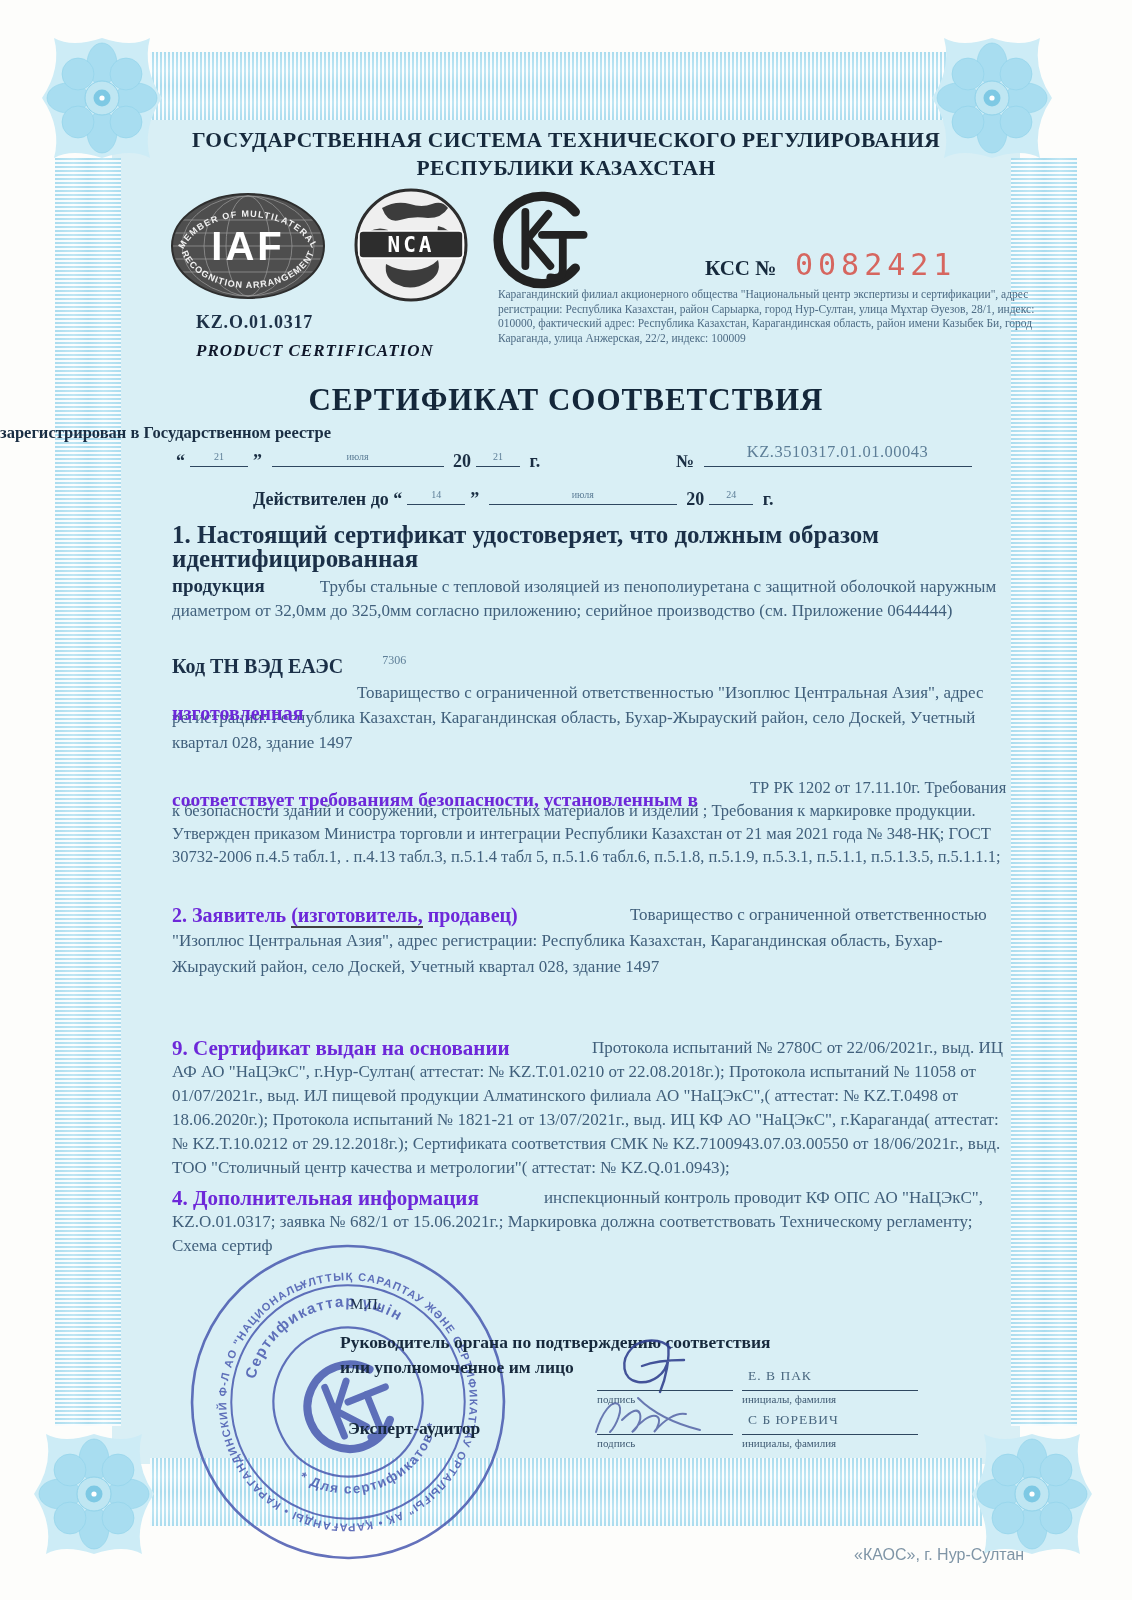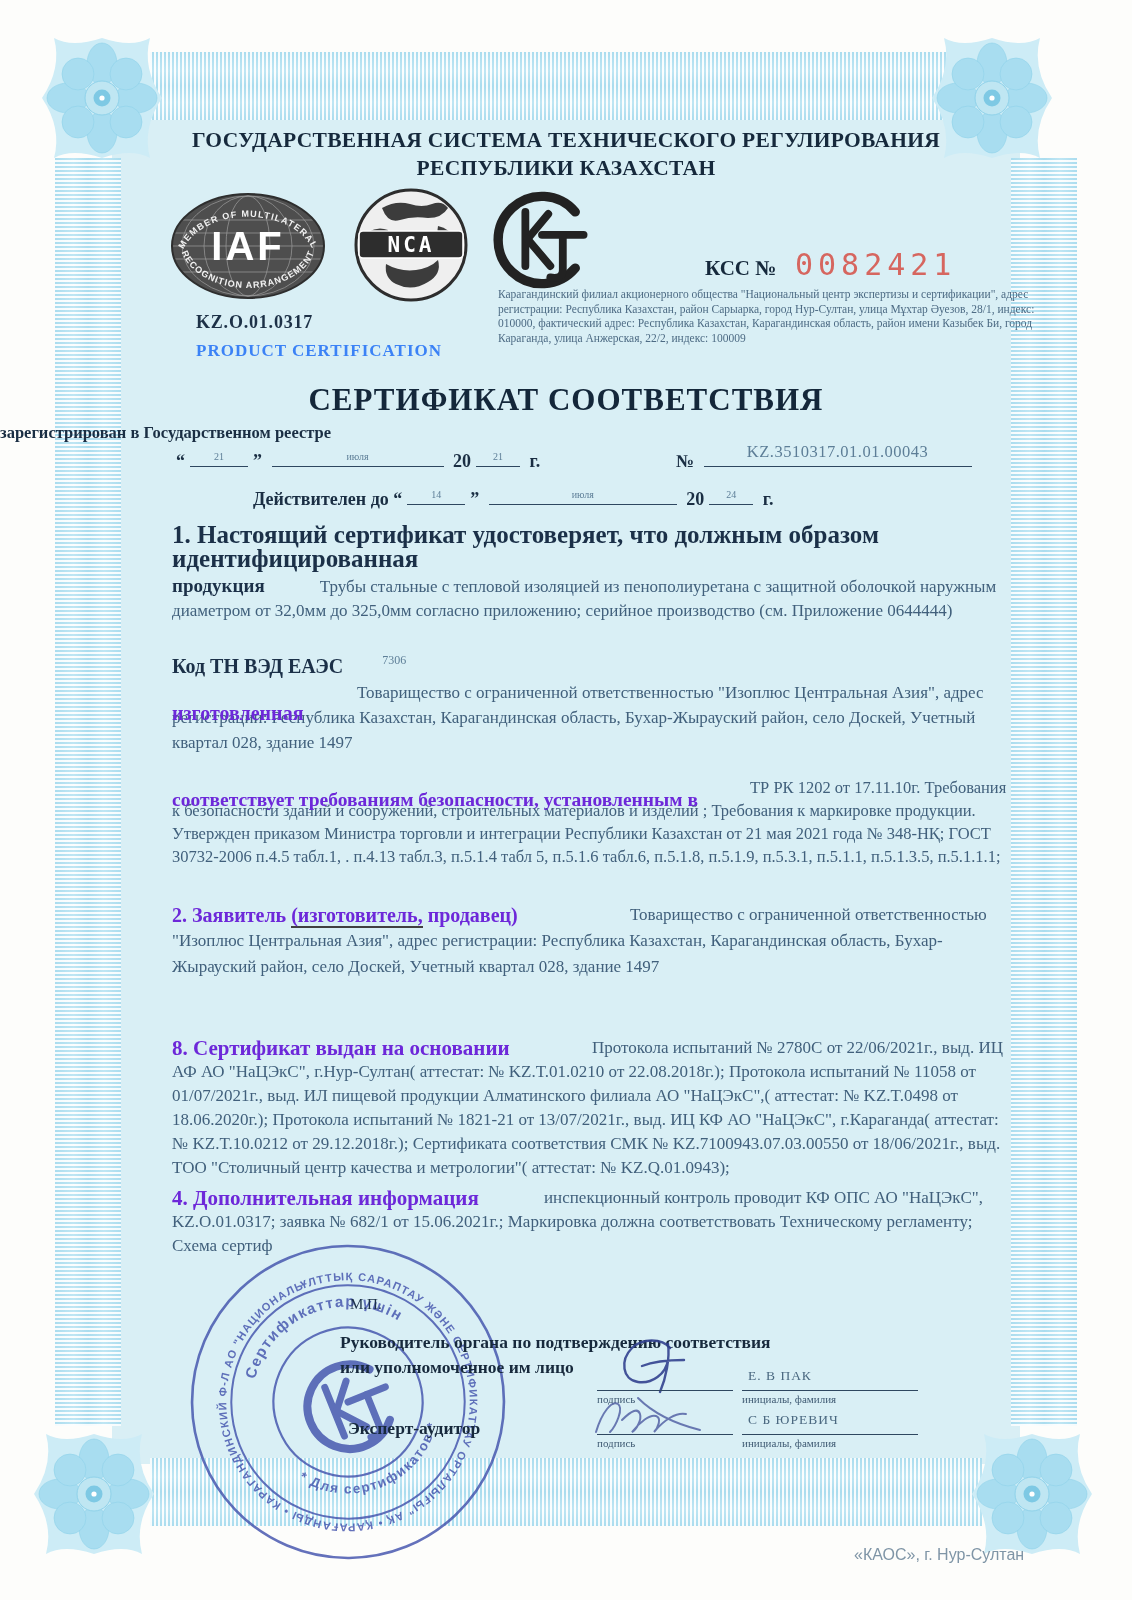--- a/index.html
+++ b/index.html
@@ -20,21 +20,21 @@
   .band-right{left:1011px;top:158px;width:66px;height:1268px;}
   .rosette{width:140px;height:140px;}
   
   .hdr{left:120px;right:120px;top:126px;text-align:center;font-weight:bold;font-size:21.5px;
        line-height:28px;color:#16293c;letter-spacing:.3px;}
   .kcc-label{left:705px;top:256px;font-size:21px;font-weight:bold;color:#16293c;}
   .kcc-num{left:795px;top:247px;font-family:"DejaVu Sans Mono",monospace;font-size:30px;
            letter-spacing:5px;color:#d6544b;opacity:.88;}
   .issuer{left:470px;top:287px;width:540px;font-size:11.5px;line-height:14.5px;color:#4d6b84;margin-left:28px;}
   .orgcode{left:196px;top:312px;font-size:18px;font-weight:bold;color:#1d3147;letter-spacing:.8px;}
-  .orgsub{left:196px;top:341px;font-size:17px;font-weight:bold;color:#3b82f6;letter-spacing:1px;}
+  .orgsub{left:196px;top:341px;font-size:17px;font-weight:bold;color:#0f172a;letter-spacing:1px;font-style:italic;}
   .title{left:0;right:0;top:382px;text-align:center;font-size:31px;font-weight:bold;
          color:#14273a;letter-spacing:1px;}
   .subtitle{left:0;right:0;top:423px;text-align:left;font-size:16.5px;font-weight:bold;color:#1a2e43;}
   .formline{font-size:18px;font-weight:bold;color:#1a2e43;white-space:nowrap;}
   .field{display:inline-block;border-bottom:1.6px solid #2e4760;position:relative;height:20px;
          margin:0 5px;vertical-align:baseline;}
   .field .val{position:absolute;left:0;right:0;bottom:4px;text-align:center;color:#5d7e97;
               font-size:10px;font-weight:normal;white-space:nowrap;}
   .field .val.big{font-size:16.5px;letter-spacing:.5px;}
   .sec{left:172px;width:842px;color:#41607c;font-size:17px;line-height:24px;}
@@ -235,21 +235,21 @@
     <b class="lbl" style="top:12px;font-size:19.5px">соответствует требованиям безопасности, установленным в</b>
   </div>
 
   <div class="abs sec" style="top:902px;line-height:26px">
     <p style="text-indent:458px">Товарищество с ограниченной ответственностью "Изоплюс Центральная Азия", адрес регистрации: Республика Казахстан, Карагандинская область, Бухар-Жырауский район, село Доскей, Учетный квартал 028, здание 1497</p>
     <b class="lbl" style="font-size:20px"><span>2. Заявитель </span><span class="underl">(изготовитель,</span><span> продавец)</span></b>
   </div>
 
   <div class="abs sec" style="top:1036px;line-height:24px">
     <p style="text-indent:420px">Протокола испытаний № 2780С от 22/06/2021г., выд. ИЦ АФ АО "НаЦЭкС", г.Нур-Султан( аттестат: № KZ.T.01.0210 от 22.08.2018г.); Протокола испытаний № 11058 от 01/07/2021г., выд. ИЛ пищевой продукции Алматинского филиала АО "НаЦЭкС",( аттестат: № KZ.T.0498 от 18.06.2020г.); Протокола испытаний № 1821-21 от 13/07/2021г., выд. ИЦ КФ АО "НаЦЭкС", г.Караганда( аттестат: № KZ.T.10.0212 от 29.12.2018г.); Сертификата соответствия СМК № KZ.7100943.07.03.00550 от 18/06/2021г., выд. ТОО "Столичный центр качества и метрологии"( аттестат: № KZ.Q.01.0943);</p>
-    <b class="lbl" style="font-size:21px">8. Сертификат выдан на основании</b>
+    <b class="lbl" style="font-size:21px">9. Сертификат выдан на основании</b>
   </div>
 
   <div class="abs sec" style="top:1186px;line-height:24px">
     <p style="text-indent:372px">инспекционный контроль проводит КФ ОПС АО "НаЦЭкС", KZ.О.01.0317; заявка № 682/1 от 15.06.2021г.; Маркировка должна соответствовать Техническому регламенту; Схема сертиф</p>
     <b class="lbl" style="font-size:21px">4. Дополнительная информация</b>
   </div>
 
   <svg class="abs stampwrap" viewBox="0 0 330 330">
     <defs>
       <path id="stampOuter" d="M165,44 a121,121 0 1 1 -0.02,0"></path>

